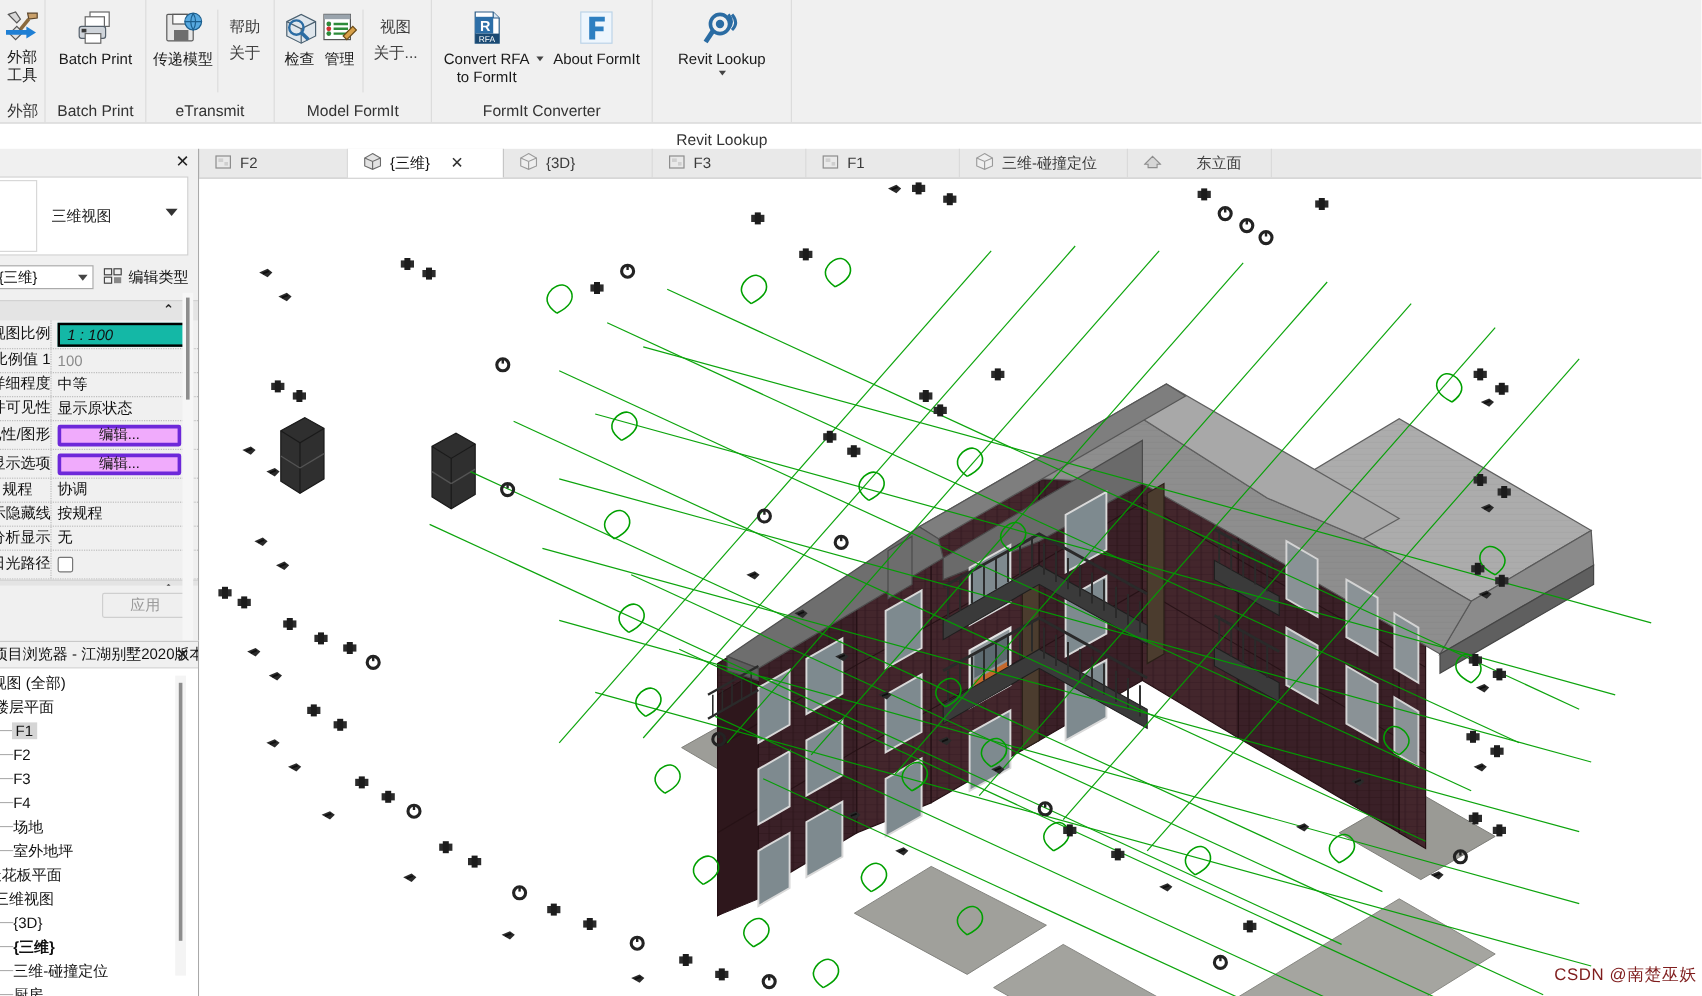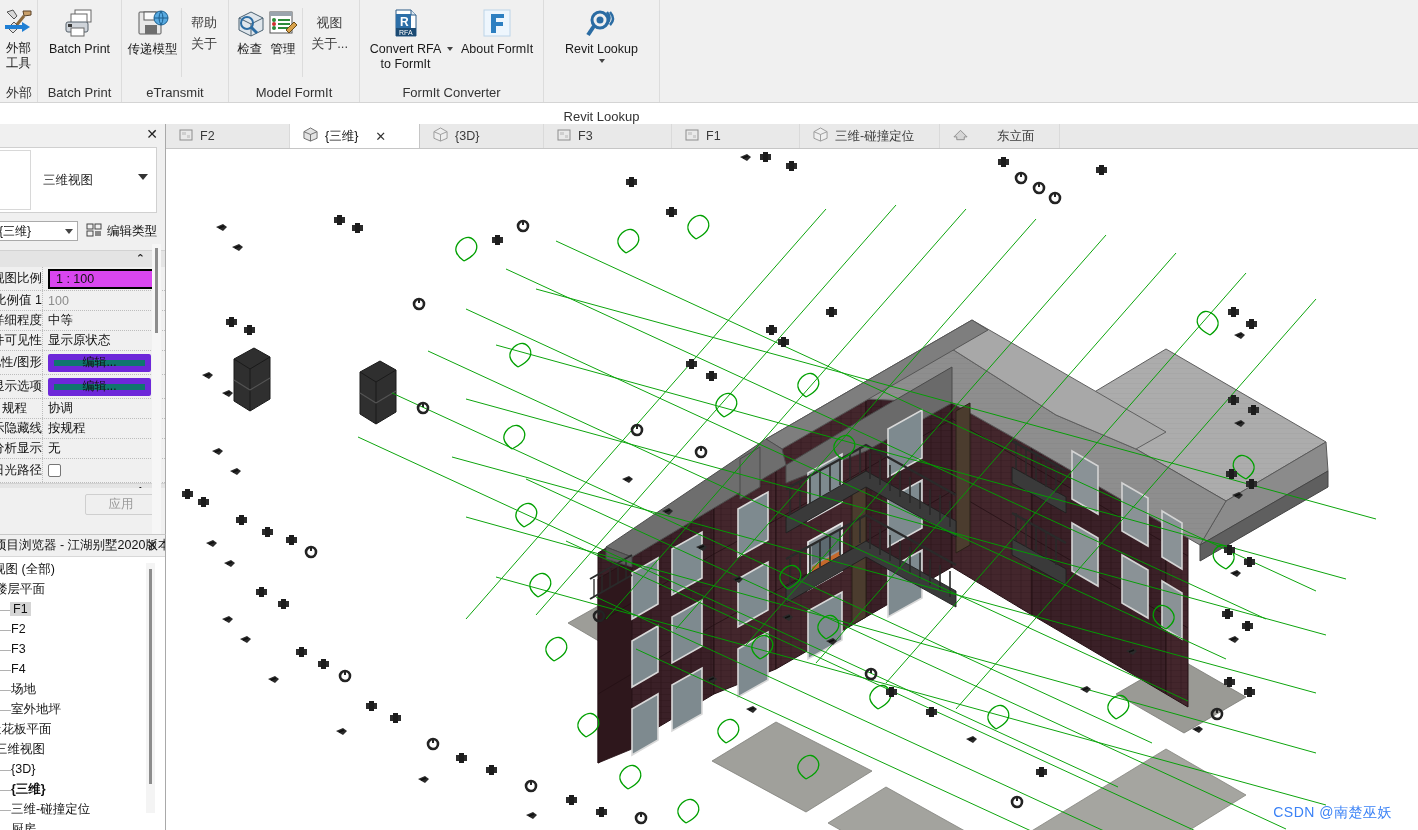--- a/index.html
+++ b/index.html
@@ -115,25 +115,25 @@
     color: #111; direction: rtl; text-align: left;
   }
   .prow .v {
     flex: 1; border-left: 1px dotted #bdbdbd; padding-left: 5px;
     white-space: nowrap; overflow: hidden; color: #111;
     display: flex; align-items: center; height: 100%;
   }
   .prow .v.grey { color: #8b8b8b; }
   .prow.tall { height: 24px; }
   .vbox {
-    border: 2px solid #000; background: #d946ef; height: 20px; width: 107px;
-    display: flex; align-items: center; padding-left: 6px; font-size: 12.5px;
+    border: 2px solid #000; background: #14b8a6; height: 20px; width: 107px;
+    display: flex; align-items: center; padding-left: 6px; font-size: 12.5px; font-style: italic;
   }
   .vbtn {
-    border: 6px solid #6d28d9; background: #0f766e; height: 18px; width: 103px;
+    border: 3px solid #6d28d9; background: #f0abfc; height: 18px; width: 103px;
     display: flex; align-items: center; justify-content: center; font-size: 12px; border-radius: 2px;
   }
   .vchk { width: 13px; height: 13px; border: 1px solid #767676; background: #fff; border-radius: 2px; }
   .props-foot {
     position: absolute; left: 0; right: 0; bottom: 0; height: 46px; background: #f0f0f0;
   }
   .applybtn {
     position: absolute; right: 8px; top: 6px; width: 72px; height: 21px;
     background: #efefef; border: 1px solid #cfcfcf; border-radius: 2px;
     display: flex; align-items: center; justify-content: center;
@@ -167,22 +167,22 @@
   }
   .bscroll i { position:absolute; left:3px; top: 6px; width: 3px; height: 215px; background: #8d8d8d; }
 
   
   .canvas {
     position: absolute; left: 166px; top: 149px; width: 1252px; height: 681px;
     background: #ffffff; overflow: hidden;
   }
   .canvas svg { position: absolute; left: 0; top: 0; }
   .watermark {
-    position: absolute; right: 26px; bottom: 8px;
-    font-size: 14px; color: #3b82f6; letter-spacing: .5px;
+    position: absolute; right: 4px; bottom: 8px;
+    font-size: 14px; color: #7f1d1d; letter-spacing: .5px;
     pointer-events: none; white-space: nowrap;
   }
 </style>
 </head>
 <body>
 
 <div id="app">
 
   <div class="ribbon">
 

